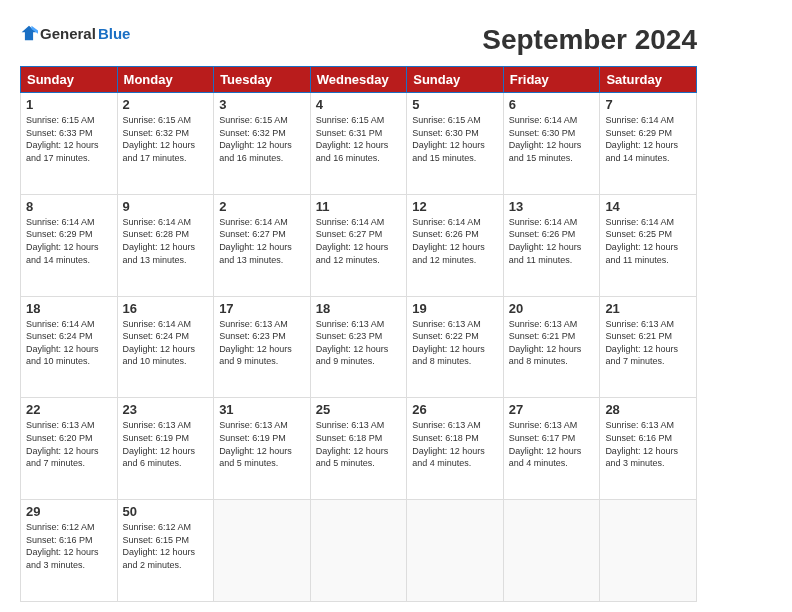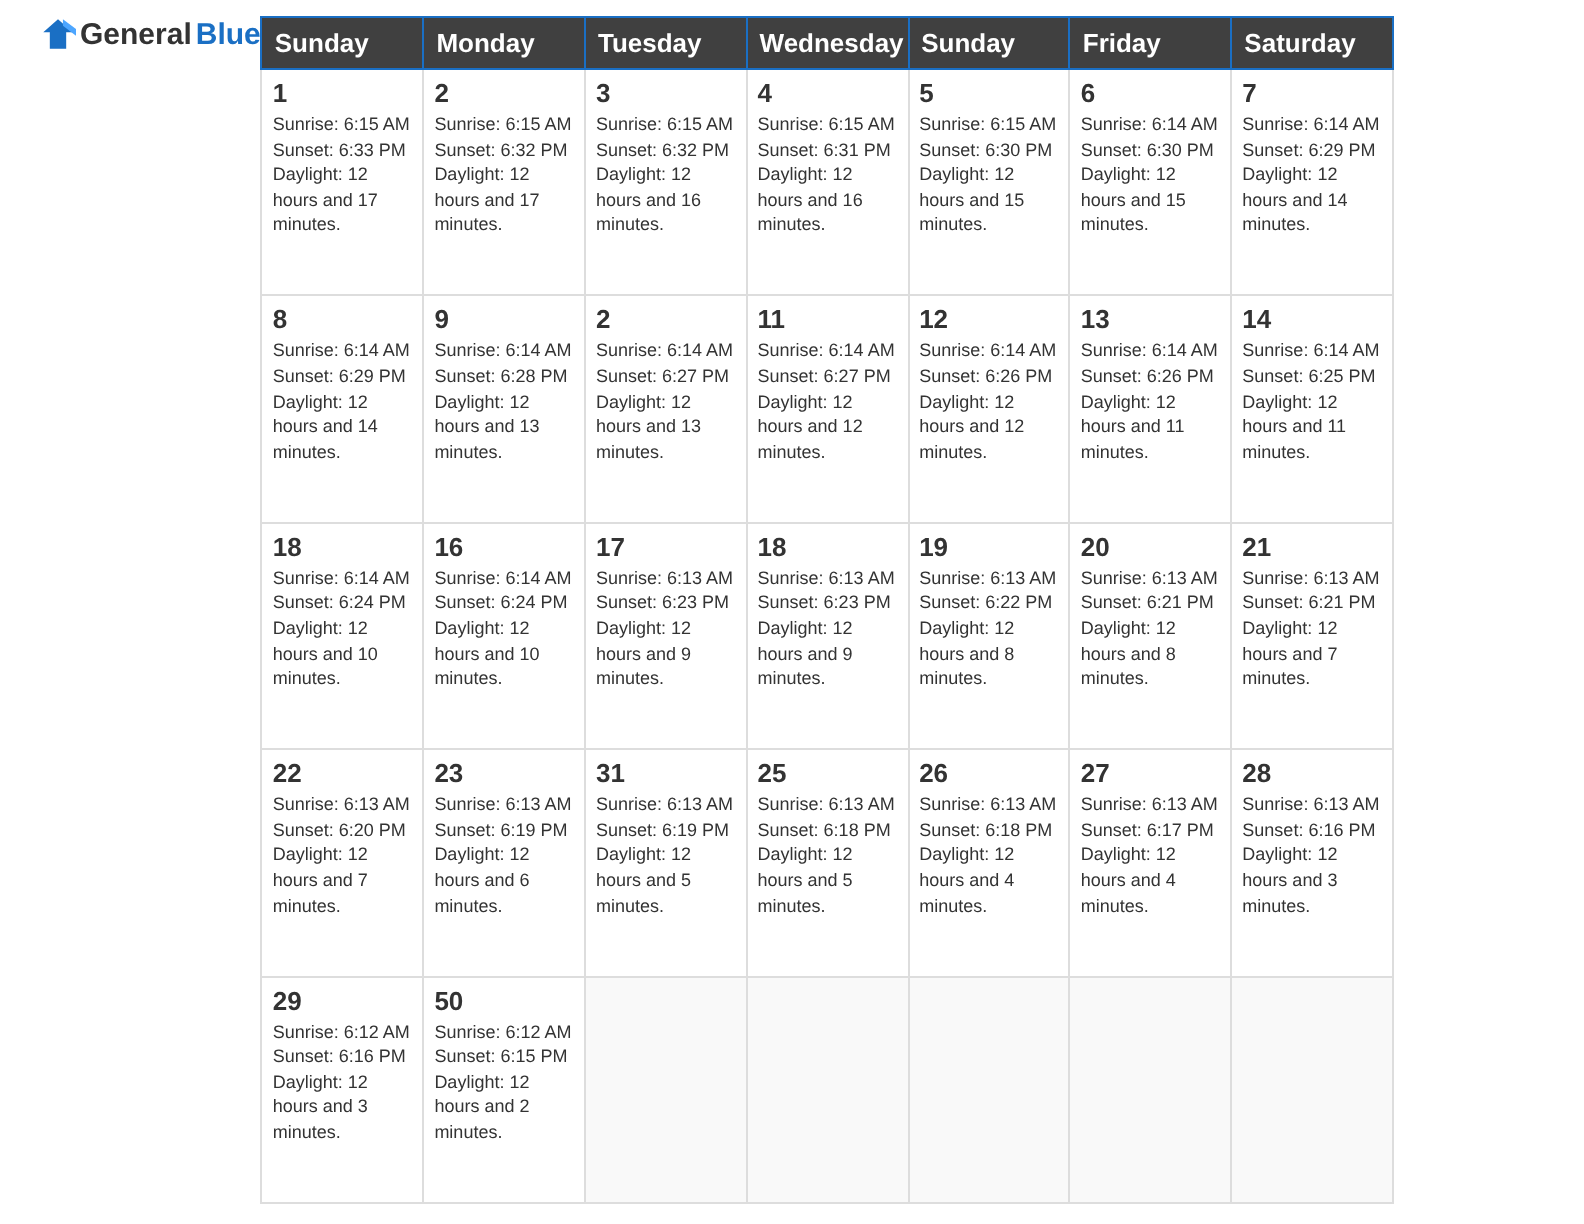--- a/index.html
+++ b/index.html
@@ -6,22 +6,23 @@
     body {
       font-family: Arial, sans-serif;
       background: #fff;
       width: 792px;
       height: 612px;
       overflow: hidden;
     }
     .page {
       width: 717px;
       height: 612px;
-      padding: 8px 20px 10px 20px;
+      padding: 24px 20px 10px 20px;
       display: flex;
+      flex-direction: column;
     }
     .header {
       display: flex;
       justify-content: space-between;
       align-items: flex-start;
       margin-bottom: 10px;
     }
     .logo {
       display: flex;
       align-items: center;
@@ -45,21 +46,21 @@
       color: #555;
     }
     .calendar {
       flex: 1;
       border: 1px solid #ccc;
       border-collapse: collapse;
       width: 100%;
       table-layout: fixed;
     }
     .calendar th {
-      background: #404040;
+      background: #b91c1c;
       color: #fff;
       text-align: left;
       padding: 5px 6px;
       font-size: 13px;
       font-weight: bold;
       border: 1px solid #1a6fc4;
     }
     .calendar td {
       vertical-align: top;
       padding: 4px 5px;
@@ -92,20 +93,21 @@
   <div class="header">
     <div class="logo">
       <svg class="logo-icon" viewBox="0 0 22 22" xmlns="http://www.w3.org/2000/svg">
         <polygon points="11,2 20,10 16,10 16,20 6,20 6,10 2,10" fill="#1a6fc4"></polygon>
         <polygon points="14,2 22,8 22,12 14,6" fill="#4da6ff"></polygon>
       </svg>
       <span style="font-size:15px;font-weight:bold;color:#333;">General</span>
         <span style="font-size:15px;font-weight:bold;color:#1a6fc4;">Blue</span>
     </div>
     <div class="title-area">
+      <div class="month-title">September 2024</div>
     </div>
   </div>
 
   <table class="calendar">
     <thead>
       <tr>
         <th>Sunday</th>
         <th>Monday</th>
         <th>Tuesday</th>
         <th>Wednesday</th>

